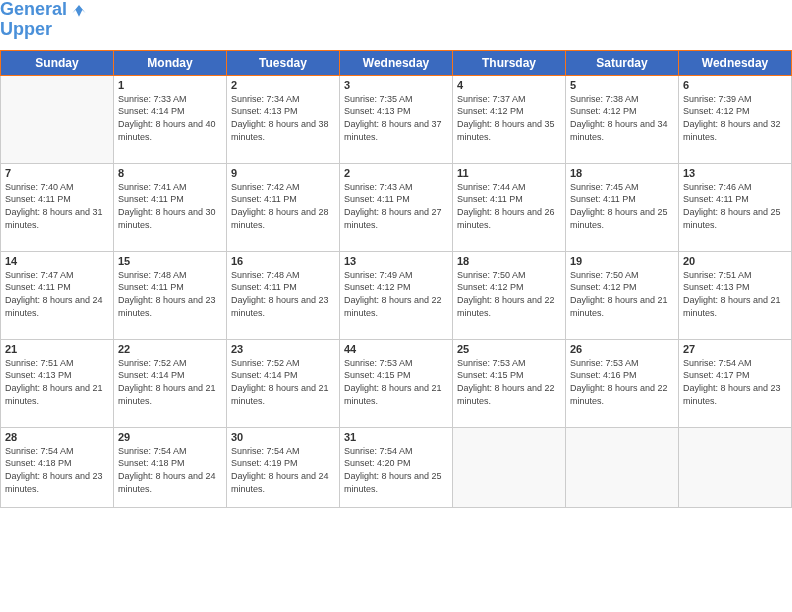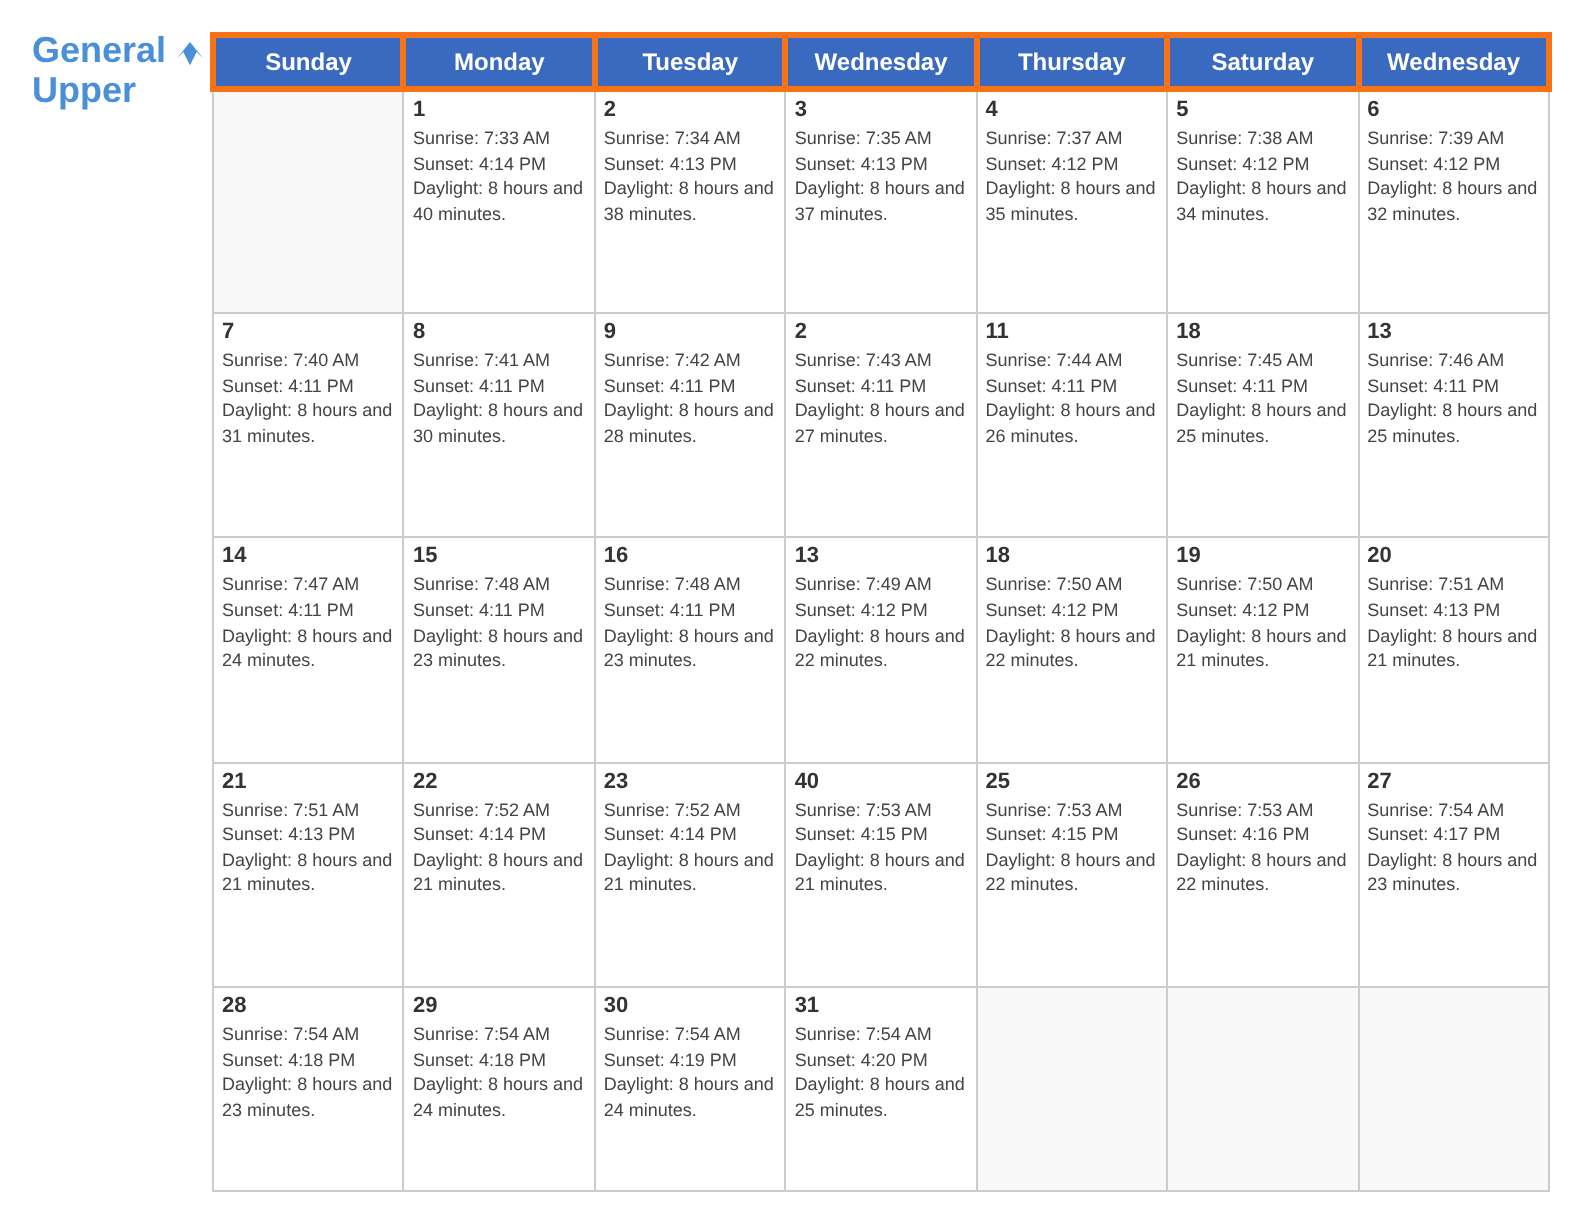--- a/index.html
+++ b/index.html
@@ -6,23 +6,23 @@
     body {
       font-family: Arial, sans-serif;
       background: #fff;
       width: 792px;
       height: 612px;
       overflow: hidden;
     }
     .page {
       width: 792px;
       height: 612px;
-      padding: 16px;
+      padding: 0;
       display: flex;
-      flex-direction: row;
+      flex-direction: column;
     }
     .header {
       display: flex;
       justify-content: space-between;
       align-items: flex-start;
       margin-bottom: 10px;
     }
     .logo {
       display: flex;
       align-items: center;
@@ -60,21 +60,21 @@
       border-collapse: collapse;
       table-layout: fixed;
     }
     .day-header {
       background-color: #3a6abf;
       color: white;
       text-align: center;
       padding: 5px 2px;
       font-size: 12px;
       font-weight: bold;
-      border: 3px solid #f97316;
+      border: 1px solid #f97316;
     }
     td {
       vertical-align: top;
       border: 1px solid #ccc;
       padding: 3px 4px;
       font-size: 9.5px;
       color: #333;
       height: 88px;
       background: #fff;
     }
@@ -226,21 +226,21 @@
           </td>
           <td>
             <span class="day-num">22</span>
             <div class="cell-text">Sunrise: 7:52 AM<br>Sunset: 4:14 PM<br>Daylight: 8 hours and 21 minutes.</div>
           </td>
           <td>
             <span class="day-num">23</span>
             <div class="cell-text">Sunrise: 7:52 AM<br>Sunset: 4:14 PM<br>Daylight: 8 hours and 21 minutes.</div>
           </td>
           <td>
-            <span class="day-num">40</span>
+            <span class="day-num">44</span>
             <div class="cell-text">Sunrise: 7:53 AM<br>Sunset: 4:15 PM<br>Daylight: 8 hours and 21 minutes.</div>
           </td>
           <td>
             <span class="day-num">25</span>
             <div class="cell-text">Sunrise: 7:53 AM<br>Sunset: 4:15 PM<br>Daylight: 8 hours and 22 minutes.</div>
           </td>
           <td>
             <span class="day-num">26</span>
             <div class="cell-text">Sunrise: 7:53 AM<br>Sunset: 4:16 PM<br>Daylight: 8 hours and 22 minutes.</div>
           </td>

